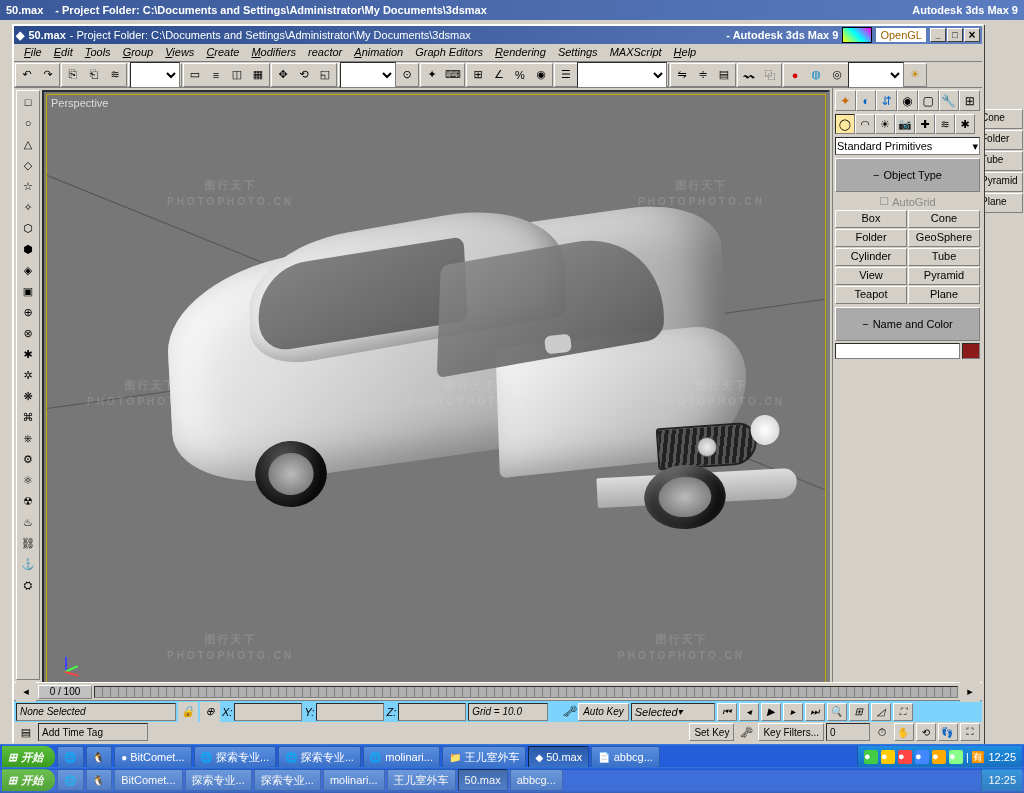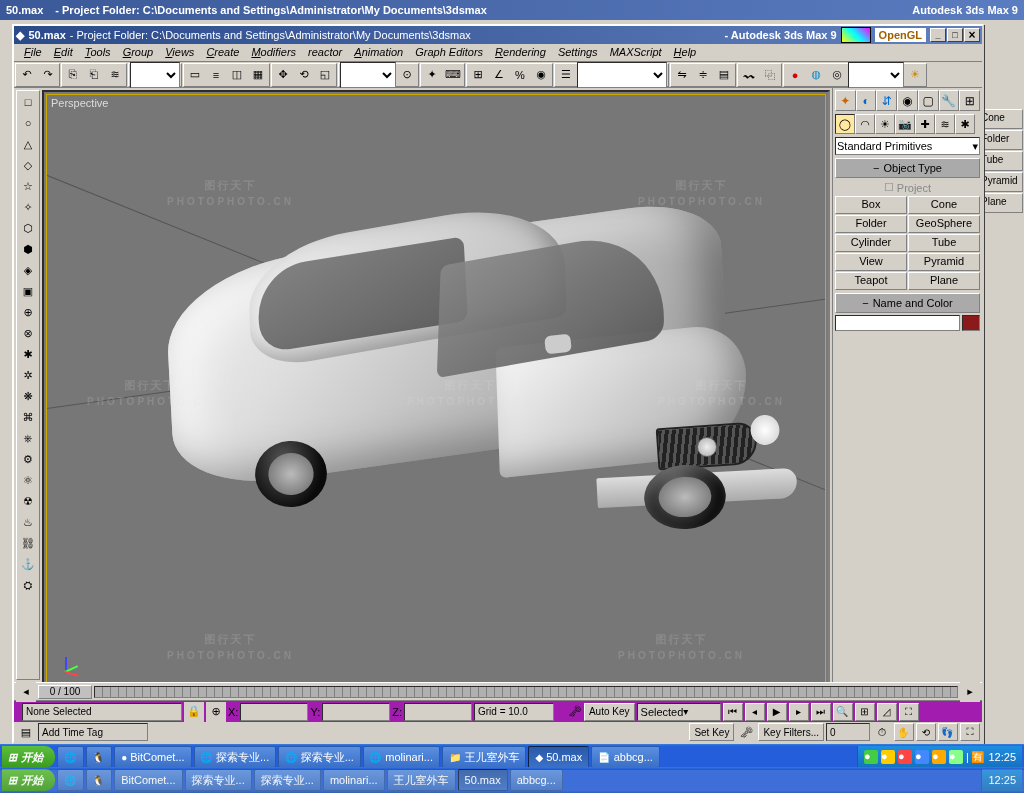--- a/index.html
+++ b/index.html
@@ -58,36 +58,36 @@
 .mirror { position:absolute; left:408px; top:150px; width:26px; height:18px; background:#ccc; border-radius:6px; transform:rotate(-6deg); }
 
 
 .cmd-panel { width:150px; background:#d4d0c8; border-left:1px solid #808080; padding:2px; }
 .cmd-tabs { display:flex; height:22px; gap:0; margin-bottom:2px; }
 .cmd-tab { width:21px; height:21px; border:1px solid #808080; border-top-color:#fff; border-left-color:#fff; display:flex; align-items:center; justify-content:center; background:#d4d0c8; cursor:pointer; font-size:12px; }
 .cmd-sub { display:flex; flex-wrap:wrap; gap:0; margin-bottom:3px; }
 .cmd-sub .ico { width:20px; height:20px; border:1px solid #808080; border-top-color:#fff; border-left-color:#fff; display:flex; align-items:center; justify-content:center; cursor:pointer; font-size:11px; }
 .cmd-sub .ico.active { background:#ffe8a0; border:1px inset #808080; }
 .dd { width:100%; height:18px; background:#fff; border:1px inset #808080; font-size:11px; padding:1px; margin-bottom:3px; display:flex; justify-content:space-between; align-items:center; }
-.rollout-head { background:#aaa; border:1px solid #808080; border-top-color:#fff; border-left-color:#fff; text-align:center; padding:3px; margin-bottom:2px; font-size:11px; display:flex; align-items:center; justify-content:center; gap:4px; }
+.rollout-head { background:#aaa; border:1px solid #808080; border-top-color:#fff; border-left-color:#fff; text-align:center; padding:10px; margin-bottom:2px; font-size:11px; display:flex; align-items:center; justify-content:center; gap:4px; }
 .rollout-head::before { content:"−"; }
 .obj-grid { display:grid; grid-template-columns:1fr 1fr; gap:1px; margin-bottom:3px; }
 .obj-btn { height:18px; background:#d4d0c8; border:1px solid #fff; border-right-color:#808080; border-bottom-color:#808080; text-align:center; padding:1px; font-size:11px; cursor:pointer; }
 .autogrid { display:flex; align-items:center; justify-content:center; gap:3px; grid-column:1/3; color:#888; padding:1px; }
 .nm-row { display:flex; gap:2px; margin-top:2px; }
 .nm-input { flex:1; height:16px; background:#fff; border:1px inset #808080; }
 .color-sw { width:18px; height:16px; background:#8b1a1a; border:1px inset #808080; cursor:pointer; }
 
 
 .bottom { position:absolute; bottom:0; left:0; right:0; }
 .timeline { height:18px; display:flex; align-items:center; background:#d4d0c8; border-top:1px solid #fff; padding:0 2px; gap:2px; }
 .tl-slider { width:54px; height:14px; background:#c0c0c0; border:1px solid #808080; border-top-color:#fff; border-left-color:#fff; display:flex; align-items:center; justify-content:center; font-size:10px; cursor:grab; }
 .tl-track { flex:1; height:12px; background:#b0b0b0; border:1px inset #808080; position:relative; }
 .tl-ticks { position:absolute; inset:0; background:repeating-linear-gradient(to right,transparent 0 7px,#808080 7px 8px); }
-.status-row { height:22px; display:flex; align-items:center; background:#a21caf; padding:1px 8px; gap:2px; border-top:1px solid #808080; }
+.status-row { height:22px; display:flex; align-items:center; background:#7dd3fc; padding:1px 2px; gap:2px; border-top:1px solid #808080;font-style:italic; }
 .status-row2 { height:20px; display:flex; align-items:center; background:#d4d0c8; padding:1px 2px; gap:2px; }
 .sb-cell { height:18px; background:#d4d0c8; border:1px inset #808080; padding:1px 3px; font-size:10px; display:flex; align-items:center; }
 .sb-btn { height:18px; background:#d4d0c8; border:1px solid #fff; border-right-color:#808080; border-bottom-color:#808080; padding:1px 4px; font-size:10px; display:flex; align-items:center; cursor:pointer; gap:2px; }
 .coord { width:68px; }
 .play-btn { width:20px; height:18px; display:flex; align-items:center; justify-content:center; }
 
 
 .taskbar { position:absolute; bottom:0; left:0; width:1024px; height:26px; background:linear-gradient(#3a81dd,#245edb 8%,#245edb 92%,#1a4aa8); display:flex; align-items:center; padding:0 2px; gap:2px; }
 .start { height:22px; padding:0 12px 0 6px; background:linear-gradient(#5bbf3b,#3a9a1f); border-radius:0 10px 10px 0; color:#fff; font-weight:bold; display:flex; align-items:center; gap:4px; font-style:italic; cursor:pointer; }
 .task-item { height:22px; background:linear-gradient(#5a8fe0,#3a70c8); border:1px solid #2a5aa8; border-radius:2px; padding:0 6px; color:#fff; font-size:10px; display:flex; align-items:center; gap:3px; cursor:pointer; max-width:96px; overflow:hidden; white-space:nowrap; }
@@ -118,21 +118,21 @@
 
 <div class="main-win">
 
   <div class="titlebar">
     <span>◆</span>
     <span>50.max</span>
     <span style="font-weight:normal">- Project Folder: C:\Documents and Settings\Administrator\My Documents\3dsmax</span>
     <span class="spacer"></span>
     <span>- Autodesk 3ds Max 9</span>
     <span class="logobox"></span>
-    <span style="background:#fff;color:#a06000;padding:1px 4px;font-weight:bold">OpenGL</span>
+    <span style="background:#fff;color:#a06000;padding:1px 4px;font-weight:normal">OpenGL</span>
     <span class="win-btns">
       <span class="win-btn">_</span>
       <span class="win-btn">□</span>
       <span class="win-btn" style="font-size:12px">×</span>
     </span>
   </div>
 
   <div class="menubar">
     <span class="menu-item"><u>F</u>ile</span>
     <span class="menu-item"><u>E</u>dit</span>
@@ -296,21 +296,21 @@
       <div class="dd">
         <span>Standard Primitives</span>
           <span>▾</span>
       </div>
       <div class="rollout-head">
           <span>Object Type</span>
         </div>
       <div class="obj-grid">
         <div class="autogrid">
             <span>☐</span>
-            <span>Project</span>
+            <span>AutoGrid</span>
           </div>
         <div class="obj-btn">Box</div>
         <div class="obj-btn">Cone</div>
         <div class="obj-btn">Folder</div>
         <div class="obj-btn">GeoSphere</div>
         <div class="obj-btn">Cylinder</div>
         <div class="obj-btn">Tube</div>
         <div class="obj-btn">View</div>
         <div class="obj-btn">Pyramid</div>
         <div class="obj-btn">Teapot</div>

